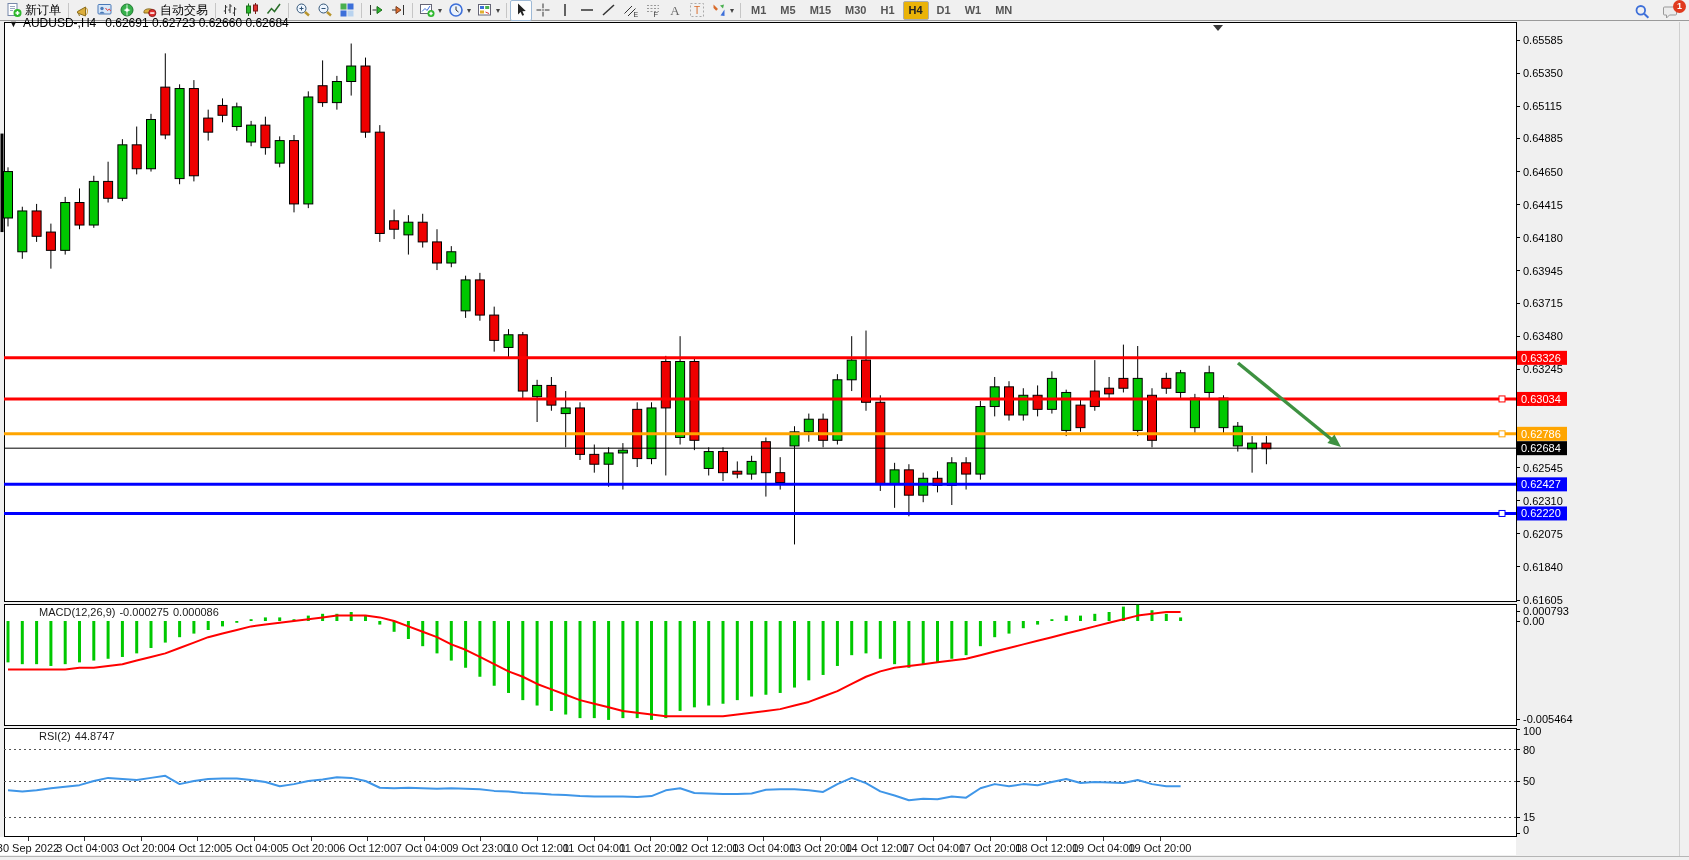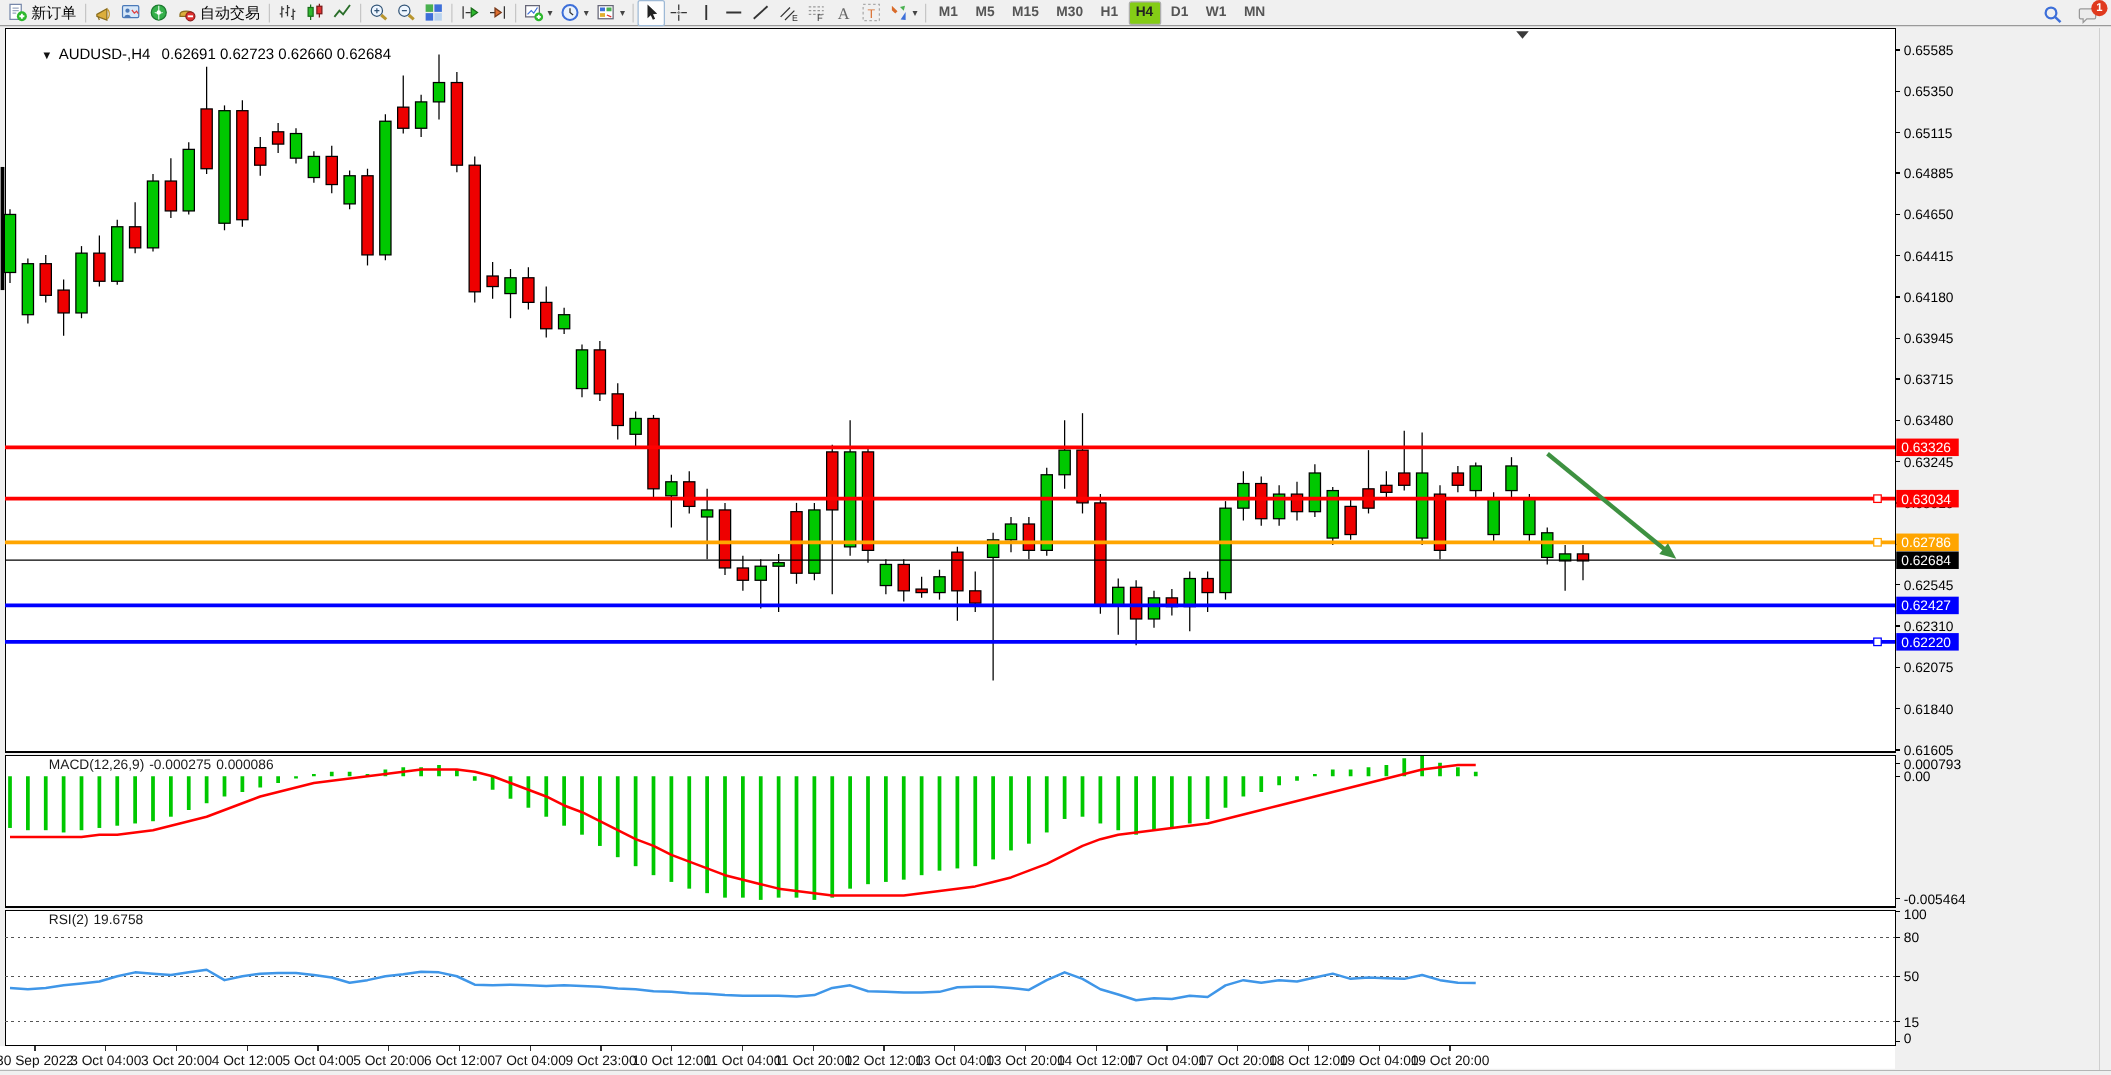--- a/index.html
+++ b/index.html
@@ -13,29 +13,29 @@
            display:flex;align-items:center;padding-left:3px;box-sizing:border-box;}
   .tbtn{display:inline-flex;align-items:center;height:19px;padding:0 2px;
         border:1px solid transparent;border-radius:2px;gap:2px;cursor:default;}
   .tbtn.active{background:#fdfdfd;border-color:#9db9d6;}
   .tbtn .lbl{font-size:12px;color:#000000;white-space:nowrap;padding:0 1px;}
   .tbtn .dd{font-size:8px;color:#444;margin-left:1px;}
   .tsep{width:1px;height:15px;background:#c6c6c6;margin:0 3px;flex:0 0 auto;}
   .ticon{width:16px;height:16px;flex:0 0 auto;}
   .tf{font:700 11px/17px "Liberation Sans",sans-serif;color:#555;
       padding:0 5px;border:1px solid transparent;border-radius:2px;margin:0 1px;text-align:right;}
-  .tf.active{background:#84cc16;border-color:#adadad;color:#222;}
+  .tf.active{background:#eab308;border-color:#adadad;color:#222;}
   #tb-right{position:absolute;right:6px;top:1px;display:flex;align-items:center;gap:6px;}
   #notif-badge{position:absolute;right:-4px;top:-4px;min-width:13px;height:13px;
         background:#e03a1e;border-radius:8px;color:#fff;font:700 9px/13px "Liberation Sans",sans-serif;
         text-align:center;padding:0 2px;box-sizing:border-box;}
   #notif-wrap{position:relative;width:18px;height:16px;}
 
   
-  #chart-title{position:absolute;left:9px;top:36px;font-size:12px;color:#000;z-index:5;margin-left:24px;}
+  #chart-title{position:absolute;left:9px;top:16px;font-size:12px;color:#000;z-index:5;}
   #chart-title .sym{margin-left:5px;}
   #chart-title .ohlc{margin-left:9px;}
   #chart-title .menu-glyph{font-size:9px;color:#111;}
   .ind-label{position:absolute;left:9px;font-size:11px;color:#1a1a1a;z-index:5;padding-left:30px;}
   .ind-label span{margin-right:4px;}
   #chart-svg{position:absolute;left:0;top:0;z-index:1;}
 </style>
 </head>
 <body>
 
@@ -850,16 +850,16 @@
 
   <div id="chart-title">
     <span class="menu-glyph">▼</span><span class="sym">AUDUSD-,H4</span><span class="ohlc">0.62691 0.62723 0.62660 0.62684</span>
   </div>
 
   <div class="ind-label" style="top:606px;">
     <span>MACD(12,26,9)</span><span>-0.000275</span><span>0.000086</span>
   </div>
 
   <div class="ind-label" style="top:730px;">
-    <span>RSI(2)</span><span>19.6758</span>
+    <span>RSI(2)</span><span>44.8747</span>
   </div>
 
 </div>
 
 </body></html>

